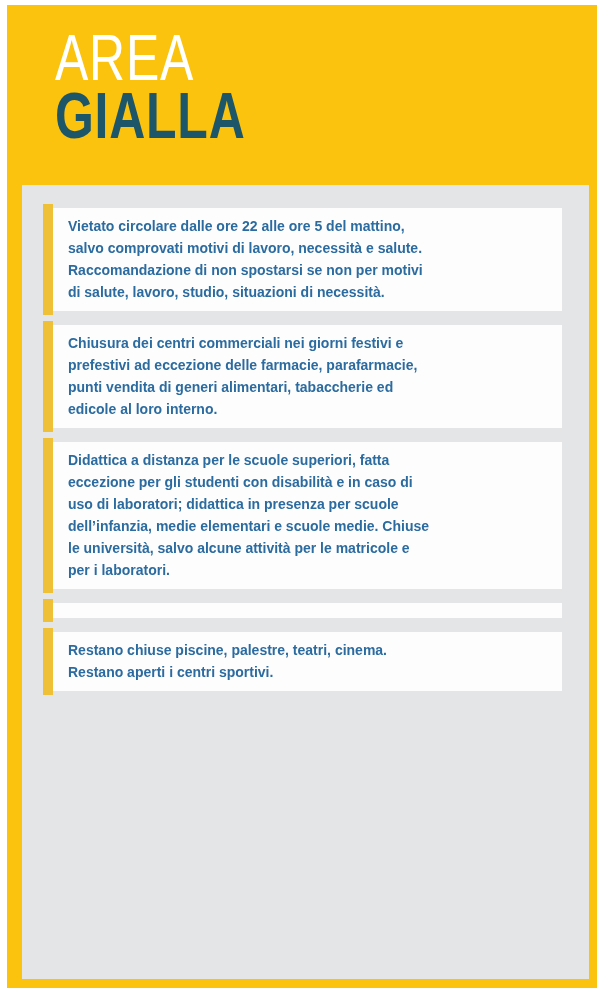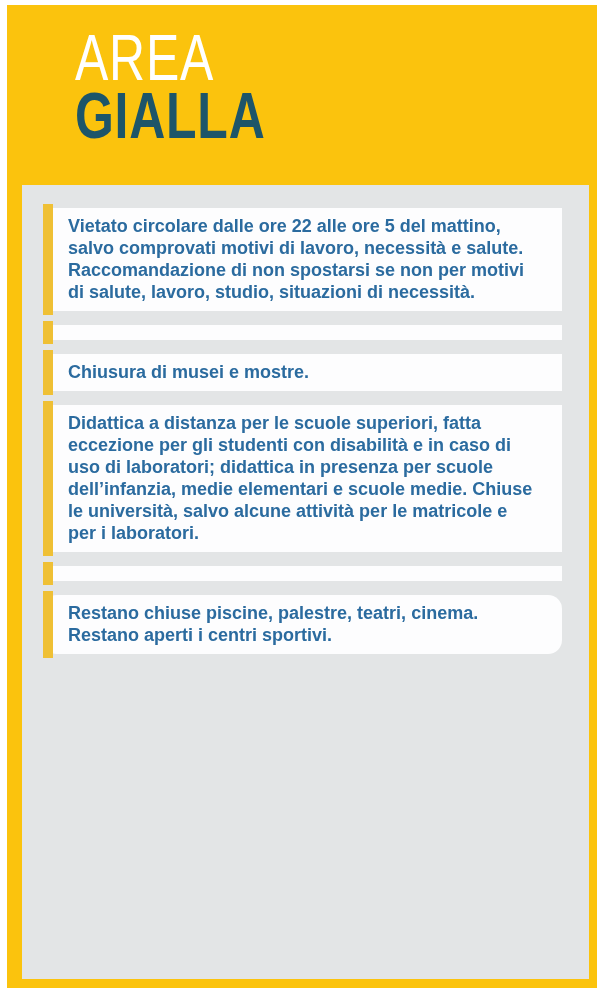--- a/index.html
+++ b/index.html
@@ -16,21 +16,20 @@
   .frame {
     position: absolute;
     left: 7px; top: 5px; right: 3px; bottom: 11px;
     background: #FBC30D;
   }
   .header {
     position: absolute;
     left: 0; top: 0; right: 0; height: 136px;
     padding: 24px 0 0 48px;
     box-sizing: border-box;
-    margin-left: 20px;
   }
   .title-line {
     display: block;
     font-size: 64px;
     line-height: 58px;
     transform: scaleX(0.78);
     transform-origin: 0 50%;
     white-space: nowrap;
     letter-spacing: 1px;
   }
@@ -50,32 +49,32 @@
     padding: 23px 27px 16px 21px;
     display: flex;
     flex-direction: column;
   }
   .card {
     position: relative;
     background: #FDFDFE;
     padding: 7px 8px 8px 25px;
     margin-bottom: 14px;
   }
-  .card:last-child { margin-bottom: 8px; border-radius: 14px; }
+  .card:last-child { margin-bottom: 8px; }
   .bar {
     position: absolute;
     left: 0; top: -4px; bottom: -4px;
     width: 10px;
     background: #EFC035;
   }
   .rule-text {
     margin: 0;
     color: #2B6B9F;
     font-weight: 700;
-    font-size: 18px;
+    font-size: 14px;
     line-height: 22px;
     white-space: pre-line;
     letter-spacing: 0px;
   }
 </style>
 </head>
 <body>
 
 <div class="poster">
   <div class="frame">
@@ -90,26 +89,26 @@
       <div class="card">
         <span class="bar"></span>
         <p class="rule-text">Vietato circolare dalle ore 22 alle ore 5 del mattino,
 salvo comprovati motivi di lavoro, necessità e salute.
 Raccomandazione di non spostarsi se non per motivi
 di salute, lavoro, studio, situazioni di necessità.</p>
       </div>
 
       <div class="card">
         <span class="bar"></span>
+        <p class="rule-text">Chiusura dei centri commerciali nei giorni festivi e
+prefestivi ad eccezione delle farmacie, parafarmacie,
+punti vendita di generi alimentari, tabaccherie ed
+edicole al loro interno.</p>
       </div>
 
-      <div class="card">
-        <span class="bar"></span>
-        <p class="rule-text">Chiusura di musei e mostre.</p>
-      </div>
 
       <div class="card">
         <span class="bar"></span>
         <p class="rule-text">Didattica a distanza per le scuole superiori, fatta
 eccezione per gli studenti con disabilità e in caso di
 uso di laboratori; didattica in presenza per scuole
 dell’infanzia, medie elementari e scuole medie. Chiuse
 le università, salvo alcune attività per le matricole e
 per i laboratori.</p>
       </div>

